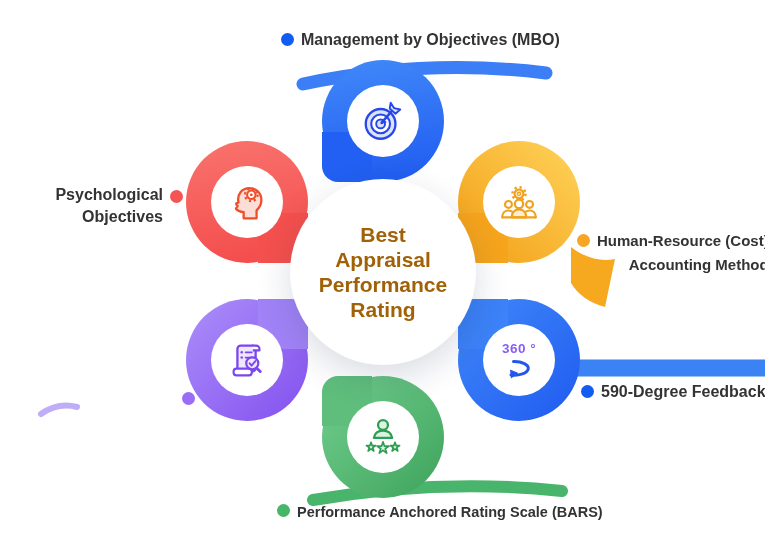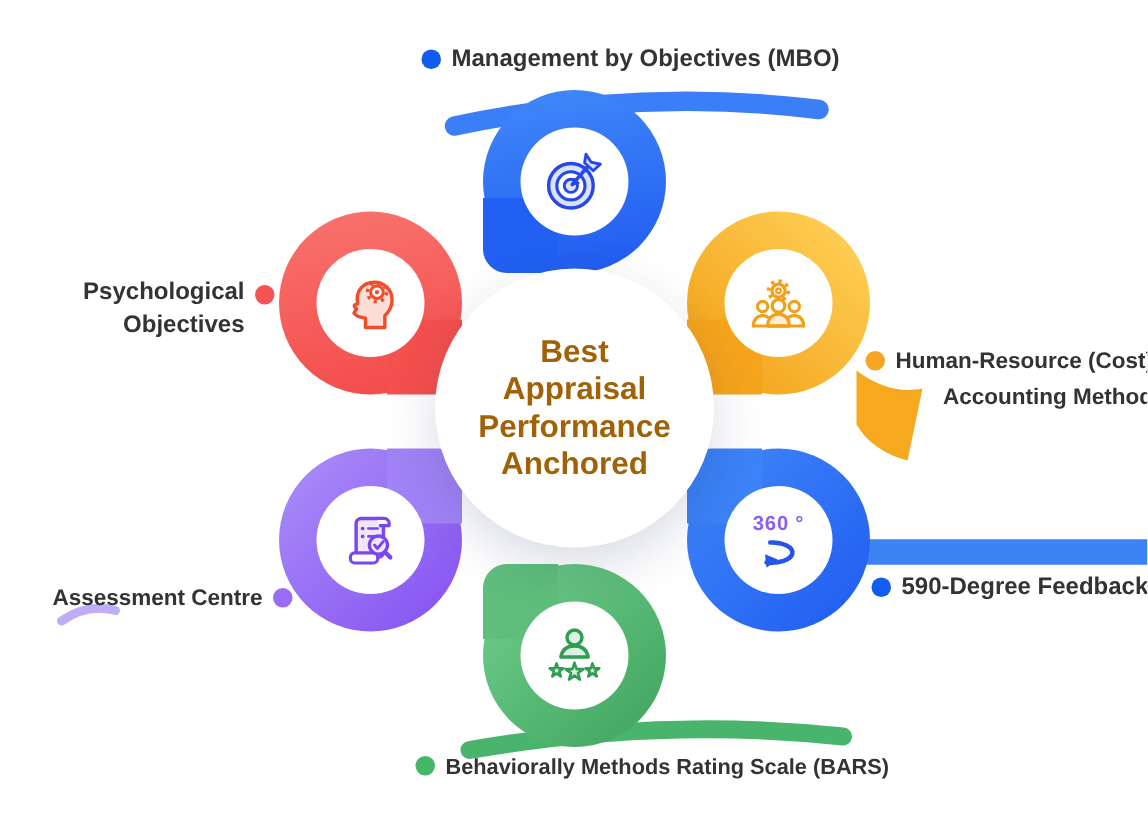--- a/index.html
+++ b/index.html
@@ -173,21 +173,21 @@
           <circle r="1.5" fill="#f04e2b"></circle>
         </g>
       </svg>
     </div>
   </div>
 
   <div class="center-circle">
     <span>Best</span>
     <span>Appraisal</span>
     <span>Performance</span>
-    <span>Anchored</span>
+    <span>Rating</span>
   </div>
 
   <div class="label l-mbo">
     <span class="dot d-blue"></span>
     <span class="txt">Management by Objectives (MBO)</span>
   </div>
 
   <div class="label l-psych">
     <span class="txt">
       <span>Psychological</span><br>
@@ -204,21 +204,20 @@
     </span>
   </div>
 
   <div class="label l-fb">
     <span class="dot d-blue"></span>
     <span class="txt">590-Degree Feedback</span>
   </div>
 
   <div class="label l-bars">
     <span class="dot d-green"></span>
-    <span class="txt">Behaviorally Methods Rating Scale (BARS)</span>
+    <span class="txt">Performance Anchored Rating Scale (BARS)</span>
   </div>
 
   <div class="label l-assess">
-    <span class="txt">Assessment Centre</span>
     <span class="dot d-purple"></span>
   </div>
 
 </div>
 
 </body></html>

